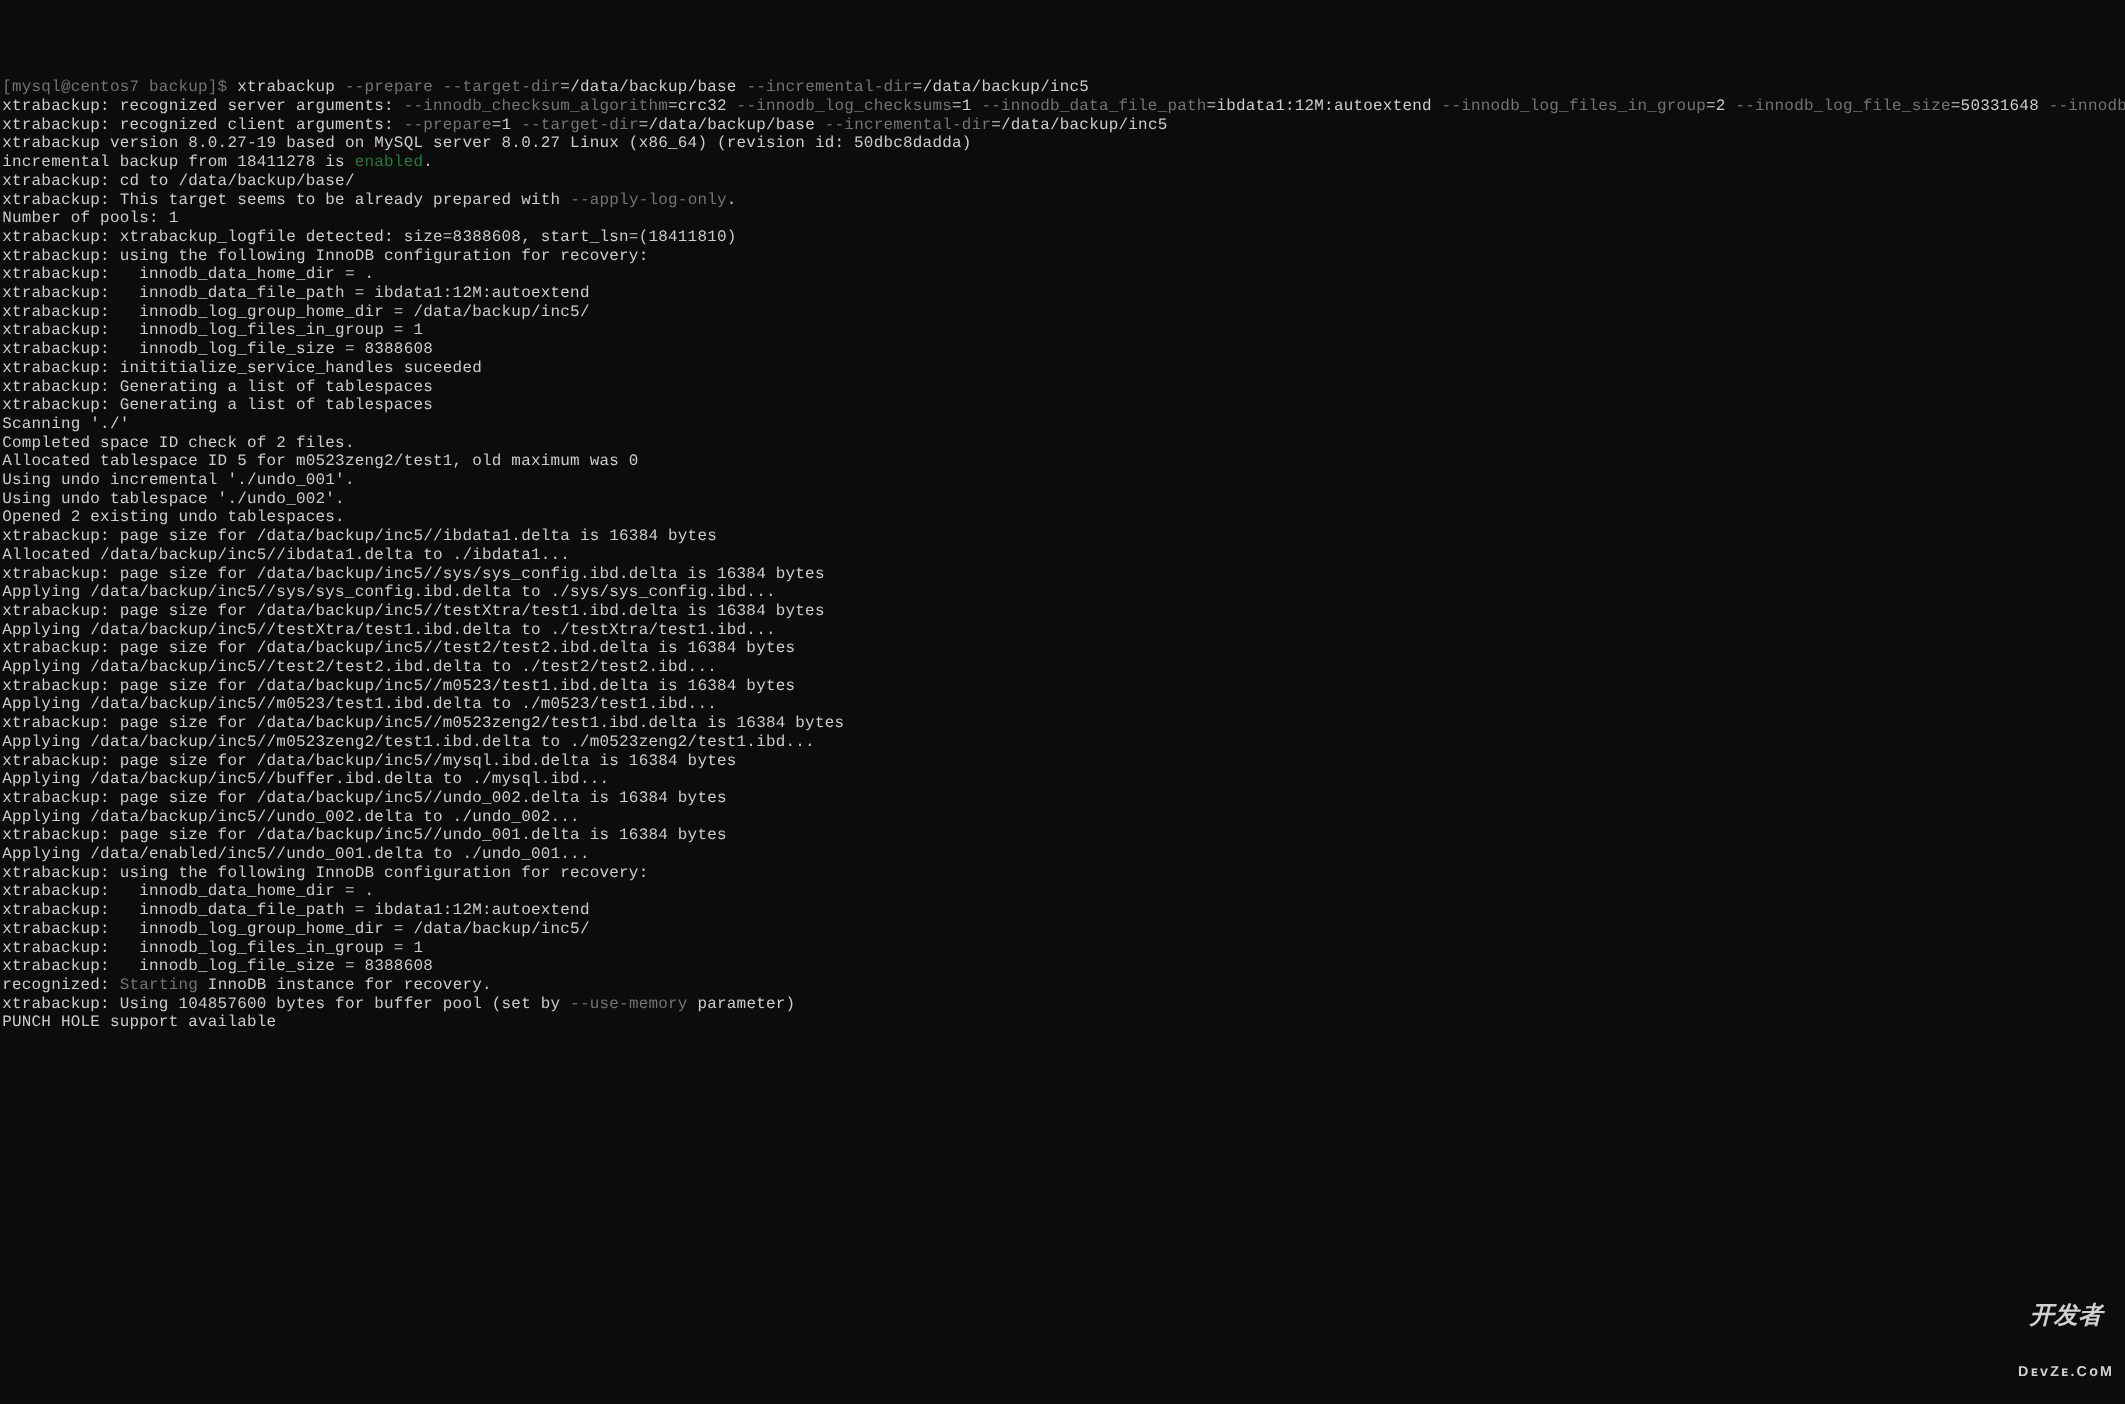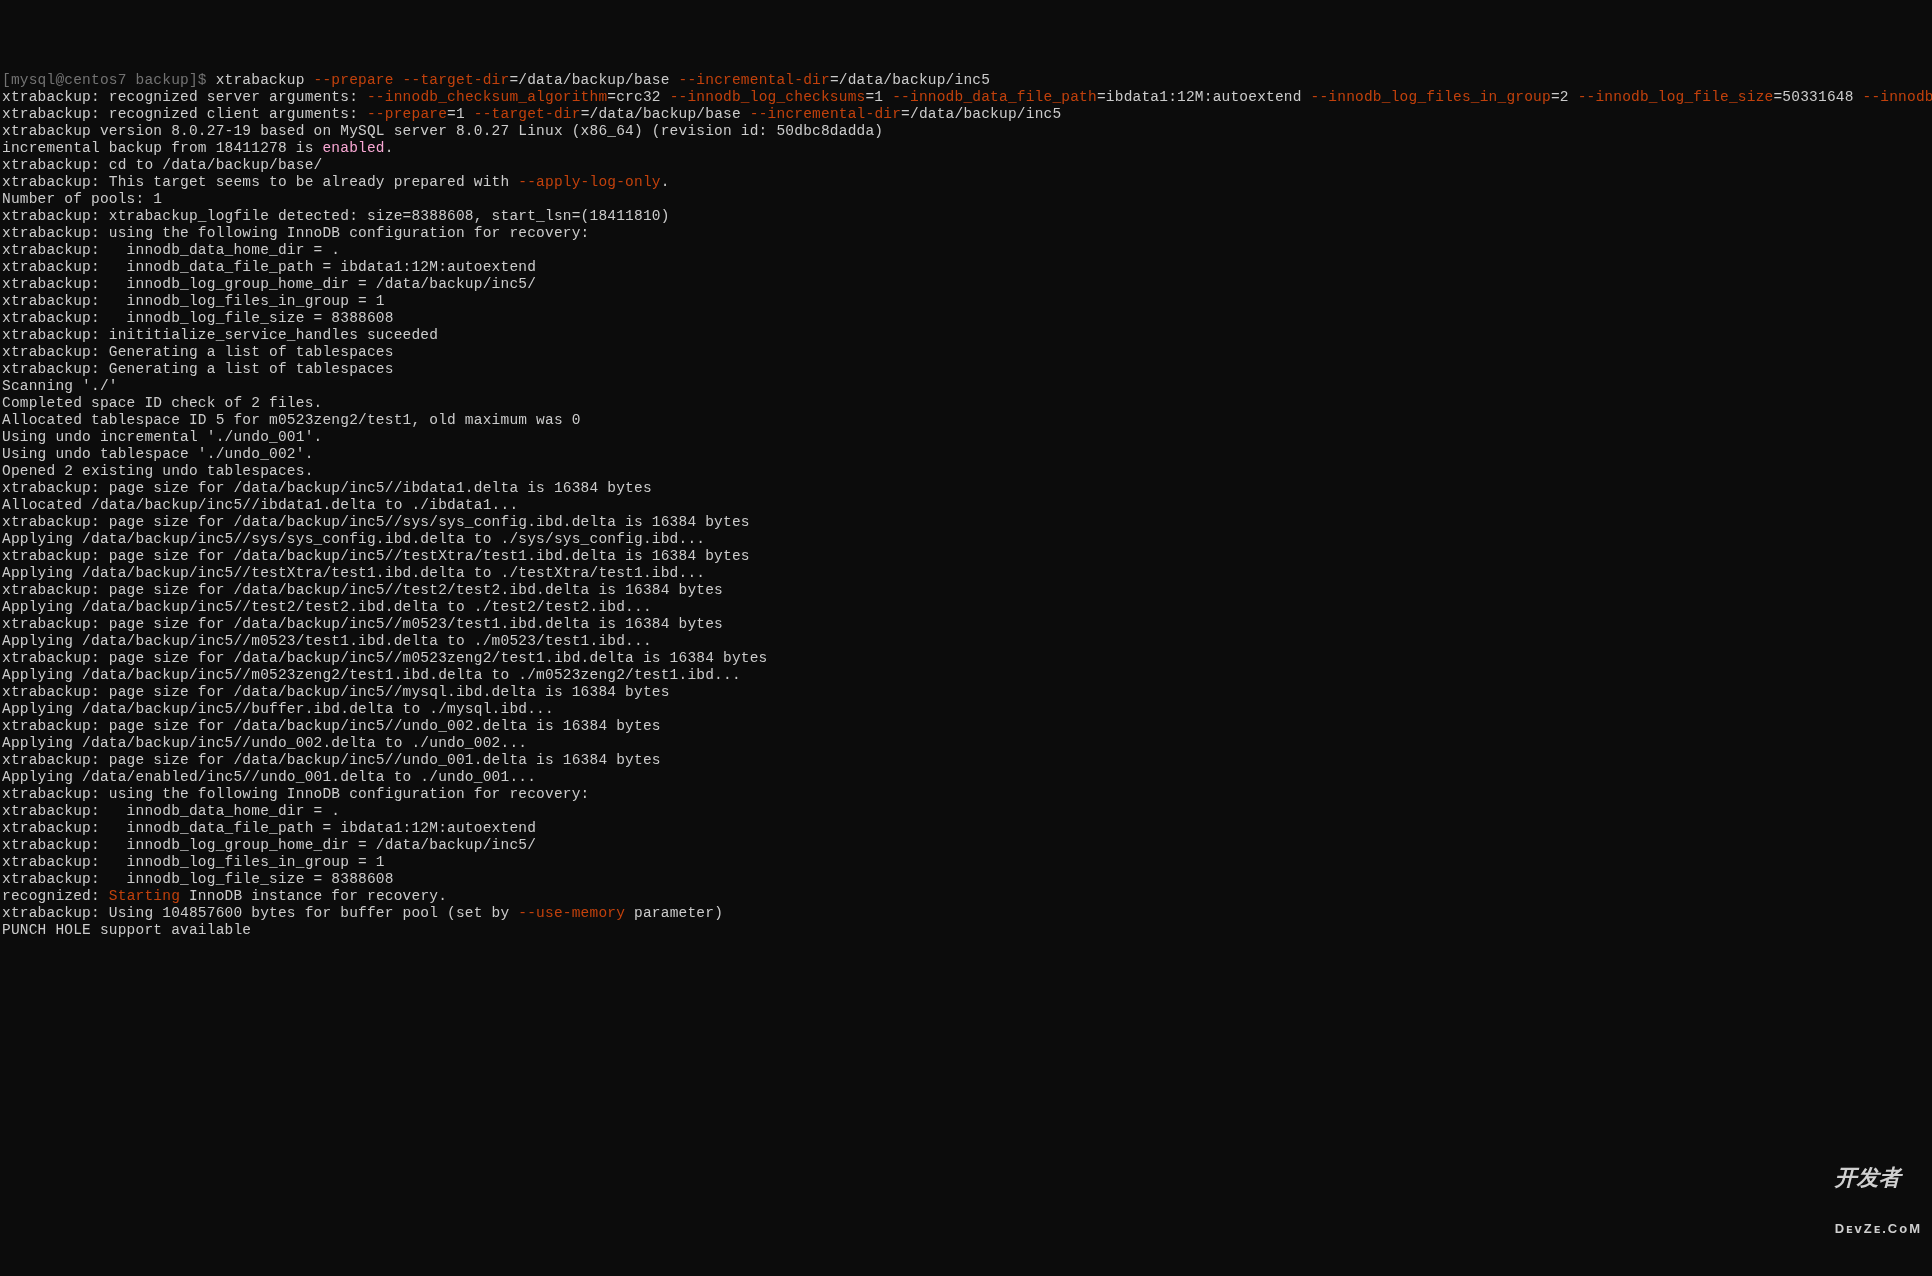--- a/index.html
+++ b/index.html
@@ -15,28 +15,28 @@
       line-height: 17px;
       padding: 4px 2px;
       white-space: pre;
       letter-spacing: 0.2px;
       position: relative;
       width: 1932px;
       height: 1276px;
       overflow: hidden;
     }
     .yellow { color: #737373; }
-    .cyan { color: #c2410c; }
-    .green { color: #f9a8d4; }
+    .cyan { color: #737373; }
+    .green { color: #15803d; }
     .watermark {
       position: absolute;
-      bottom: 22px;
+      bottom: 4px;
       right: 10px;
       font-family: 'Arial', sans-serif;
-      text-align: left;
+      text-align: center;
       color: #d0d0d0;
     }
     .watermark .top {
       font-size: 22px;
       font-weight: bold;
       font-style: italic;
       letter-spacing: 0;
     }
     .watermark .bot {
       font-size: 13px;

